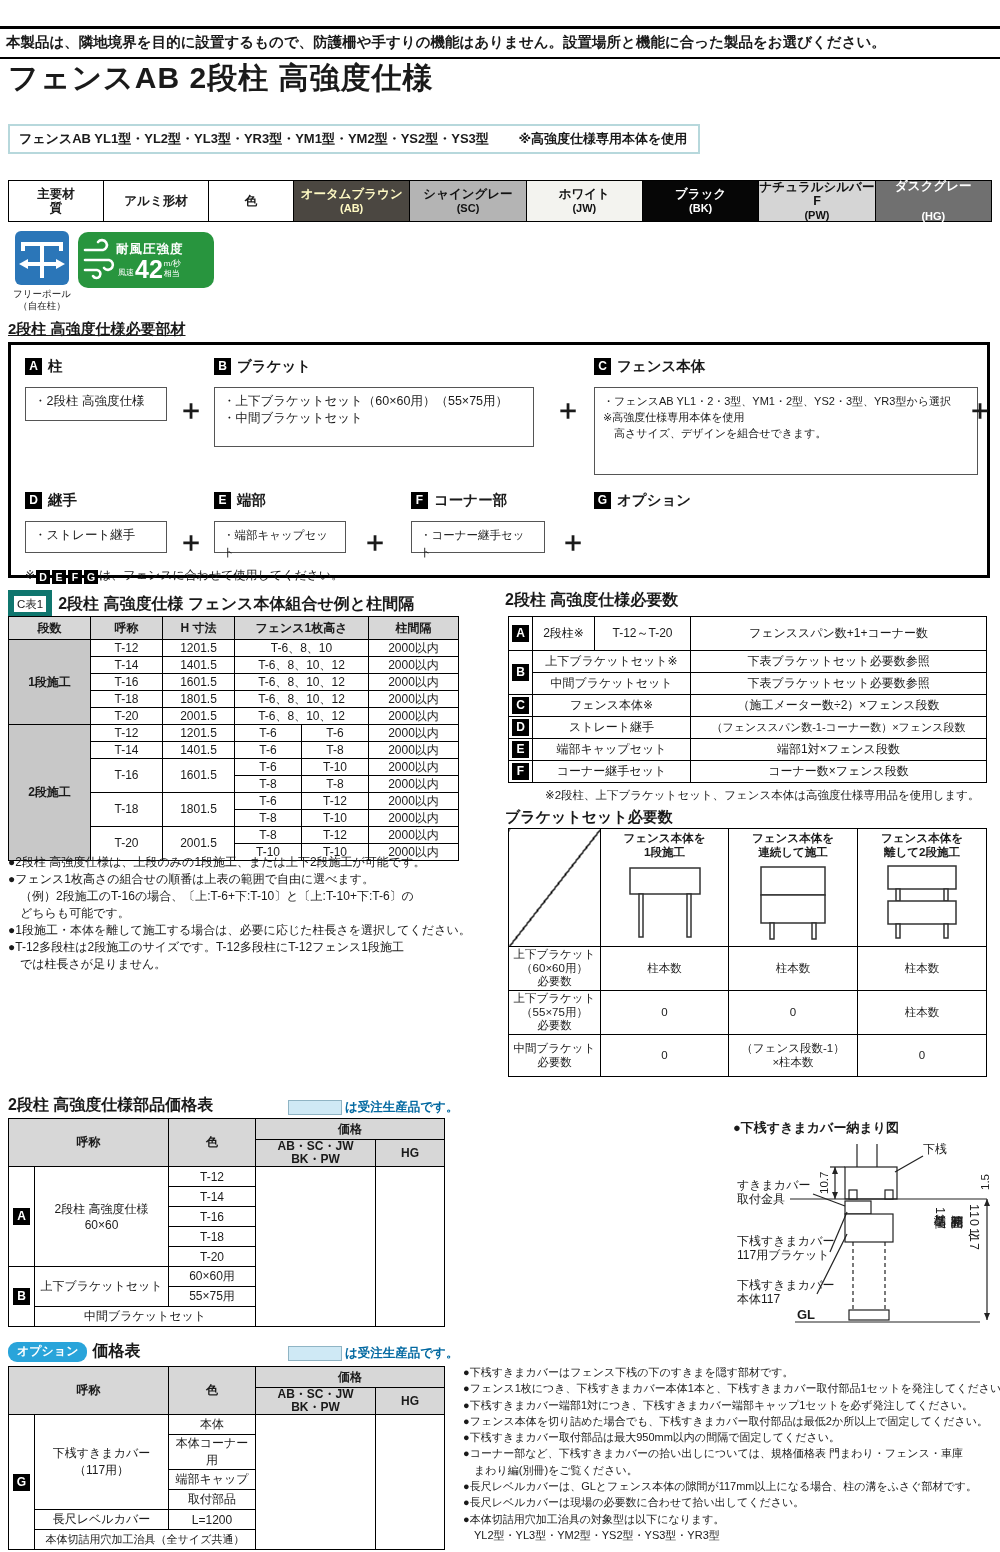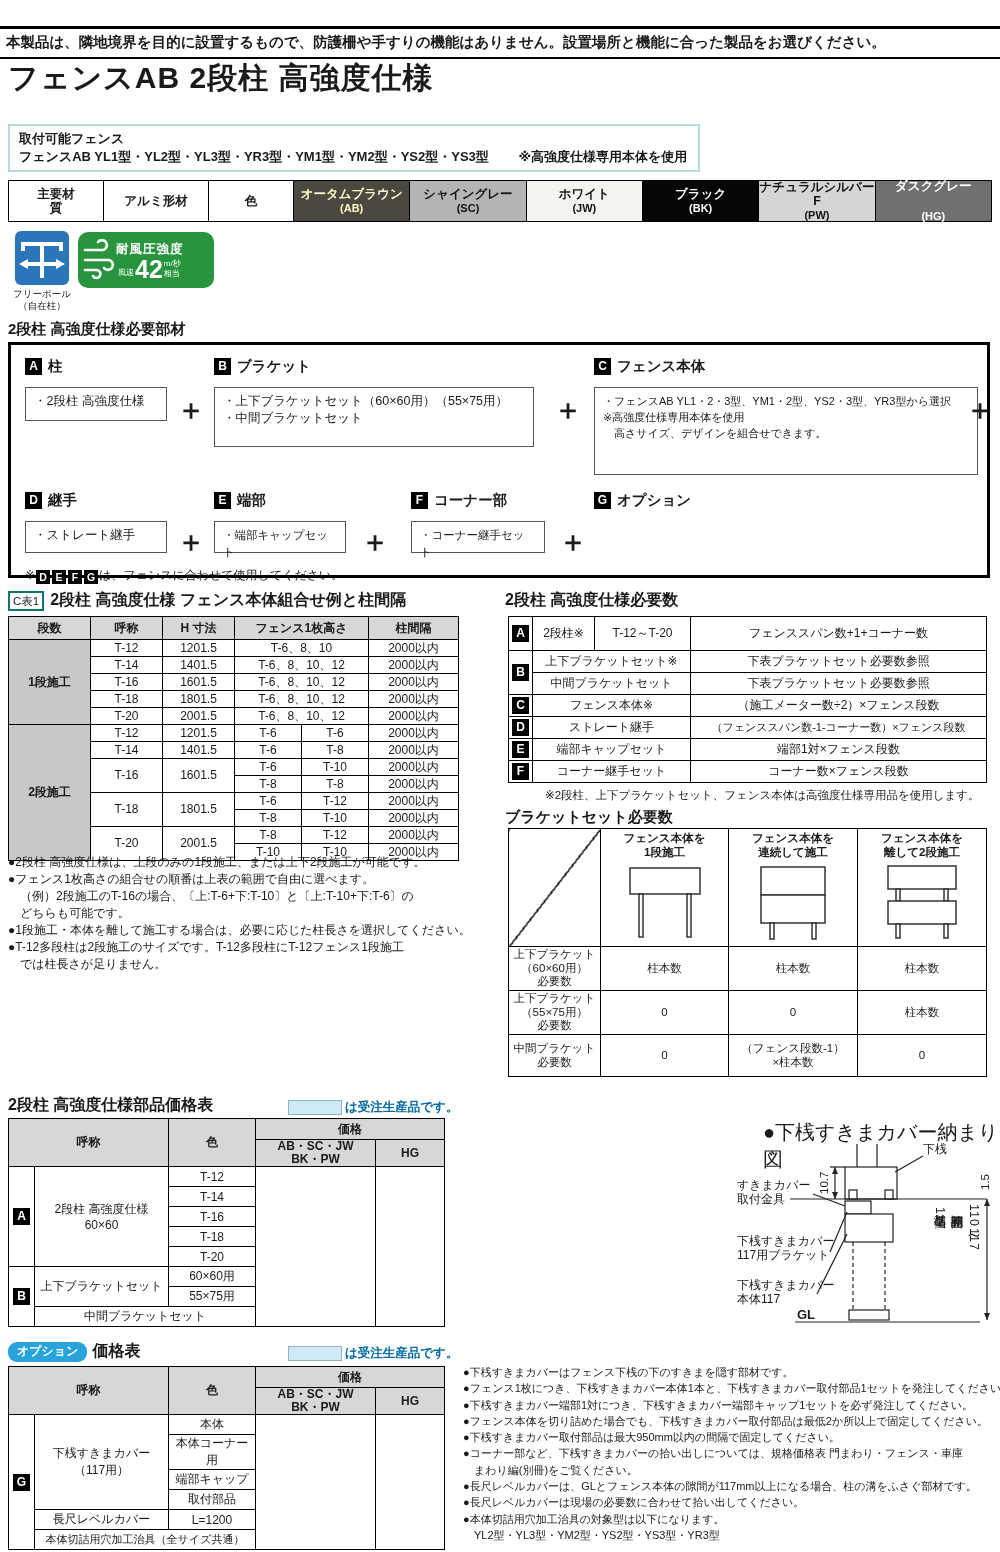--- a/index.html
+++ b/index.html
@@ -34,21 +34,21 @@
   #windbadge{left:78px;top:232px;width:136px;height:56px;background:#28953e;border-radius:10px;
     color:#fff;display:flex;align-items:center;padding:2px 6px 2px 4px;box-sizing:border-box;}
   #windbadge .txt{flex:1;}
   #windbadge .t1{font-size:12.5px;font-weight:bold;letter-spacing:1px;}
   #windbadge .t2{display:flex;align-items:flex-end;line-height:10px;}
   #windbadge .pre{font-size:8px;margin:0 1px 2px 2px;text-align:center;}
   #windbadge .val{font-size:25px;font-weight:bold;line-height:22px;}
   #windbadge .un{font-size:8px;margin:0 0 1px 1px;}
 
   
-  #parts-head{left:8px;top:320px;font-size:15px;font-weight:800;}
+  #parts-head{left:8px;top:320px;font-size:15px;font-weight:800;text-decoration:underline;}
   #parts-box{left:8px;top:342px;width:982px;height:236px;border:3px solid #000;box-sizing:border-box;}
   .pgroup-head{position:absolute;font-size:14.5px;font-weight:bold;display:flex;align-items:center;}
   .sq{display:inline-block;width:17px;height:17px;background:#000;color:#fff;text-align:center;
     line-height:17px;font-size:12px;font-weight:bold;margin-right:6px;flex:0 0 auto;}
   .sq-sm{display:inline-block;width:14px;height:14px;background:#000;color:#fff;text-align:center;
     line-height:14px;font-size:10.5px;font-weight:bold;margin:0 1px;vertical-align:-2px;}
   .pbox{position:absolute;border:1px solid #555;background:#fff;padding:5px 8px;box-sizing:border-box;
     font-size:12.5px;line-height:17px;}
   .plus{position:absolute;font-size:28px;font-weight:bold;}
   #parts-note{position:absolute;left:14px;top:222px;font-size:12px;}
@@ -56,21 +56,21 @@
   #gbox .gcol{width:175px;}
 
   
   table.tbl{border-collapse:collapse;table-layout:fixed;}
   table.tbl td{border:1px solid #000;text-align:center;font-size:12px;padding:0 2px;overflow:hidden;}
   table.tbl td.hd{background:#d7d7d7;font-weight:bold;}
   table.tbl td.shade{background:#c8c8c8;font-weight:bold;}
   table.tbl td.keycell{background:#fff;}
 
   #combo-title{left:8px;top:590px;display:flex;align-items:center;}
-  #combo-title .tag{border:2px solid #0f766e;font-size:11.5px;padding:0 3px;margin-right:6px;line-height:16px;}
+  #combo-title .tag{border:6px solid #0f766e;font-size:11.5px;padding:0 3px;margin-right:6px;line-height:16px;}
   #combo-title .tt{font-size:16px;font-weight:800;}
   #combo-table{left:8px;top:616px;}
   #combo-table tr.hrow td{height:22px;}
   #combo-table tr.drow td{height:16px;line-height:15px;font-size:12px;}
   #combo-notes{left:8px;top:854px;font-size:12px;line-height:17px;white-space:nowrap;}
 
   #needs-title{left:505px;top:590px;font-size:16px;font-weight:800;}
   #needs-table{left:508px;top:616px;}
   #needs-table td{font-size:12px;}
   #needs-table .fml{font-size:11px;}
@@ -95,21 +95,21 @@
   #option-line .badge{background:#29a4da;color:#fff;font-size:12px;font-weight:bold;border-radius:9px;
     padding:1px 9px 2px;margin-right:5px;}
   #option-line .tt{font-size:16px;font-weight:800;}
   #option-table{left:8px;top:1366px;}
   #option-table tr.h1 td{height:20px;}
   #option-table tr.h2 td{height:26px;line-height:13px;}
   #option-table tr.pr td{height:19px;}
   #option-table td.small{font-size:11px;}
 
   
-  #diagram-title{left:763px;top:1119px;font-size:20px;font-weight:400;}
+  #diagram-title{left:733px;top:1119px;font-size:13px;font-weight:700;}
   #diagram{left:735px;top:1142px;width:262px;height:200px;}
   #diagram .dlabel{position:absolute;font-size:12px;line-height:14px;}
   #diagram .rot{transform:rotate(-90deg);transform-origin:left top;font-size:11.5px;}
   #diagram .vtext{position:absolute;writing-mode:vertical-rl;text-orientation:mixed;
     font-size:12.5px;letter-spacing:1px;}
   #diagram .vtext span{display:block;}
 
   #bottom-notes{left:463px;top:1364px;font-size:11px;line-height:16.3px;white-space:nowrap;}
 </style>
 </head>
@@ -117,21 +117,20 @@
 
 <div id="page">
 
   <div id="warnbar" class="abs">
     <span>本製品は、隣地境界を目的に設置するもので、防護柵や手すりの機能はありません。設置場所と機能に合った製品をお選びください。</span>
   </div>
 
   <div id="main-title" class="abs">フェンスAB 2段柱 高強度仕様</div>
 
   <div id="compat" class="abs">
-    <div>取付可能フェンス</div>
     <div>
       <span>フェンスAB YL1型・YL2型・YL3型・YR3型・YM1型・YM2型・YS2型・YS3型</span>
       <span class="note">※高強度仕様専用本体を使用</span>
     </div>
   </div>
 
   <div id="matbar" class="abs">
     <div class="cell" style="width:95px">
       <span class="wrap2">主要材質</span>
       </div>

